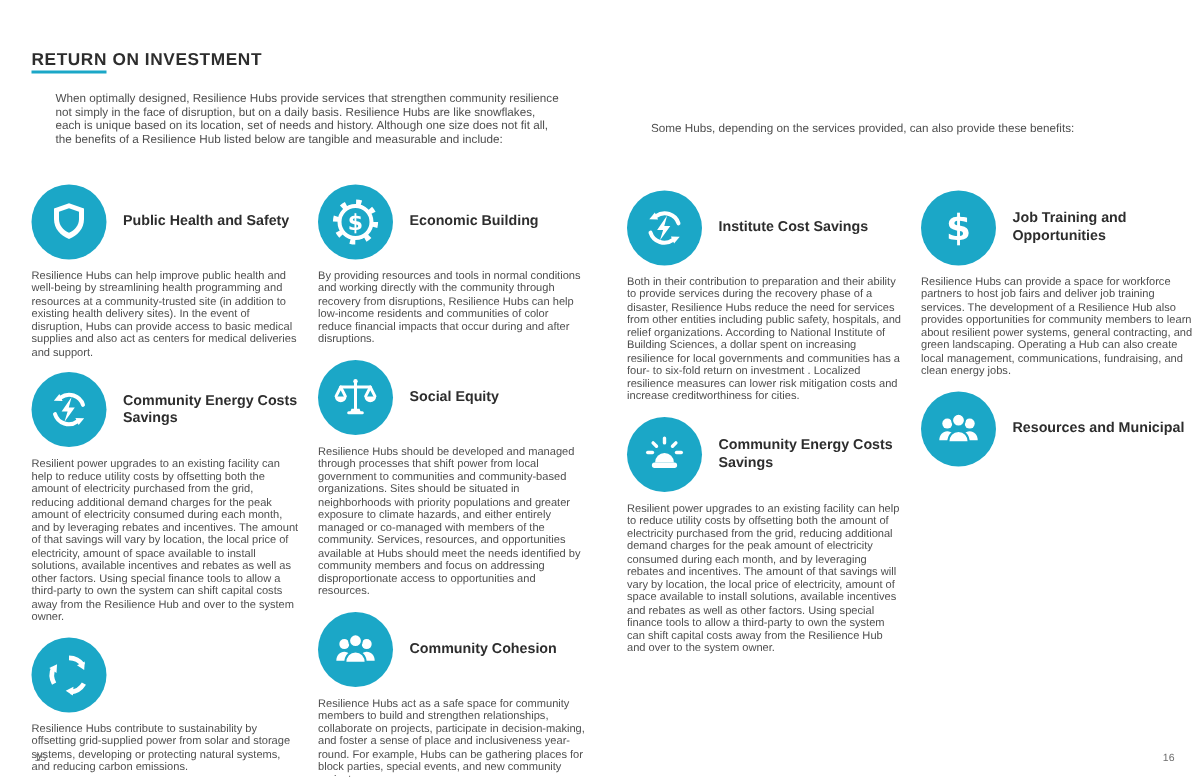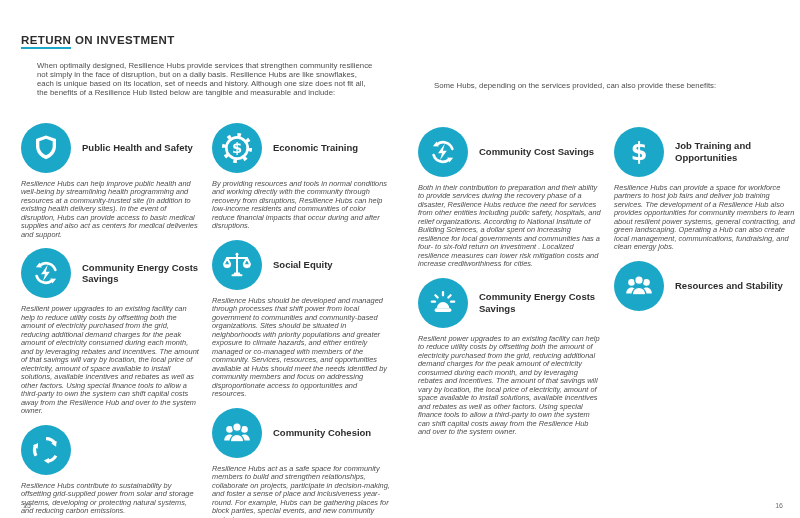--- a/index.html
+++ b/index.html
@@ -27,21 +27,21 @@
   .section { margin-top:9px; }
   .sec-head { display:flex; align-items:center; gap:11px; margin-bottom:7px; }
   .icon-circle { width:50px; height:50px; border-radius:50%;
     background:var(--accent); display:flex; align-items:center;
     justify-content:center; flex-shrink:0; }
   .icon-circle svg { width:32px; height:32px; display:block; }
   .accent-fill { fill:var(--accent); }
   .accent-stroke { stroke:var(--accent); }
   .sec-title { font-size:9.5px; font-weight:bold; color:var(--heading);
     line-height:1.22; margin:0; }
-  .sec-body { font-size:7.4px; line-height:8.5px; margin:0;font-style:italic; }
+  .sec-body { font-size:7.4px; line-height:8.5px; margin:0; }
 
   .page-num { position:absolute; bottom:9px; font-size:7px; color:#6e6e6e; }
   .page-left  .page-num { left:23px; }
   .page-right .page-num { right:17px; }
 </style>
 </head>
 <body>
 
 <div class="spread">
 
@@ -107,21 +107,21 @@
 
         <div class="section">
           <div class="sec-head">
             <div class="icon-circle">
               <svg viewBox="0 0 24 24">
                 <circle cx="12" cy="12" r="8" fill="none" stroke="#fff" stroke-width="2"></circle>
                 <circle cx="12" cy="12" r="9.7" fill="none" stroke="#fff" stroke-width="3.2" stroke-dasharray="2.6 5.02"></circle>
                 <text x="12" y="15.8" text-anchor="middle" font-size="11" font-weight="bold" fill="#fff" font-family="DejaVu Sans, sans-serif">$</text>
               </svg>
             </div>
-            <h3 class="sec-title">Economic Training</h3>
+            <h3 class="sec-title">Economic Building</h3>
           </div>
           <p class="sec-body">By providing resources and tools in normal conditions and working directly with the community through recovery from disruptions, Resilience Hubs can help low-income residents and communities of color reduce financial impacts that occur during and after disruptions.</p>
         </div>
 
         <div class="section">
           <div class="sec-head">
             <div class="icon-circle">
               <svg viewBox="0 0 24 24">
                 <g stroke="#fff" stroke-width="1.5" fill="none" stroke-linecap="round">
                   <path d="M12 4.6v13"></path>
@@ -180,21 +180,21 @@
               <svg viewBox="0 0 24 24">
                 <g fill="none" stroke="#fff" stroke-width="2" stroke-linecap="round">
                   <path d="M5 14.3a7.2 7.2 0 0 0 11.2 3.6"></path>
                   <path d="M19 9.7A7.2 7.2 0 0 0 7.8 6.1"></path>
                 </g>
                 <path d="M15.2 16.2l4.4.2-2.8 3.4z" fill="#fff"></path>
                 <path d="M8.8 7.8L4.4 7.6l2.8-3.4z" fill="#fff"></path>
                 <path d="M13.3 5.8l-5 7.2h3L9.7 18.2l5.2-7.2h-3z" fill="#fff"></path>
               </svg>
             </div>
-            <h3 class="sec-title">Community Cost Savings</h3>
+            <h3 class="sec-title">Institute Cost Savings</h3>
           </div>
           <p class="sec-body">Both in their contribution to preparation and their ability to provide services during the recovery phase of a disaster, Resilience Hubs reduce the need for services from other entities including public safety, hospitals, and relief organizations. According to National Institute of Building Sciences, a dollar spent on increasing resilience for local governments and communities has a four- to six-fold return on investment .  Localized resilience measures can lower risk mitigation costs and increase creditworthiness for cities.</p>
         </div>
 
         <div class="section">
           <div class="sec-head">
             <div class="icon-circle">
               <svg viewBox="0 0 24 24">
                 <g stroke="#fff" stroke-width="1.7" stroke-linecap="round" fill="none">
                   <path d="M12 3.8v2.4"></path>
@@ -236,21 +236,21 @@
                   <path d="M2.4 17.6c0-2.7 1.8-4.5 4-4.5s4 1.8 4 4.5z"></path>
                   <circle cx="17.6" cy="9.3" r="2.5"></circle>
                   <path d="M13.6 17.6c0-2.7 1.8-4.5 4-4.5s4 1.8 4 4.5z"></path>
                 </g>
                 <g fill="#fff" class="accent-stroke" stroke-width="1">
                   <circle cx="12" cy="7.6" r="3.2"></circle>
                   <path d="M6.9 18.6c0-3.4 2.2-5.6 5.1-5.6s5.1 2.2 5.1 5.6z"></path>
                 </g>
               </svg>
             </div>
-            <h3 class="sec-title">Resources and Stability</h3>
+            <h3 class="sec-title">Resources and Municipal</h3>
           </div>
         </div>
 
       </div>
     </div>
 
     <div class="page-num">16</div>
   </div>
 
 </div>

